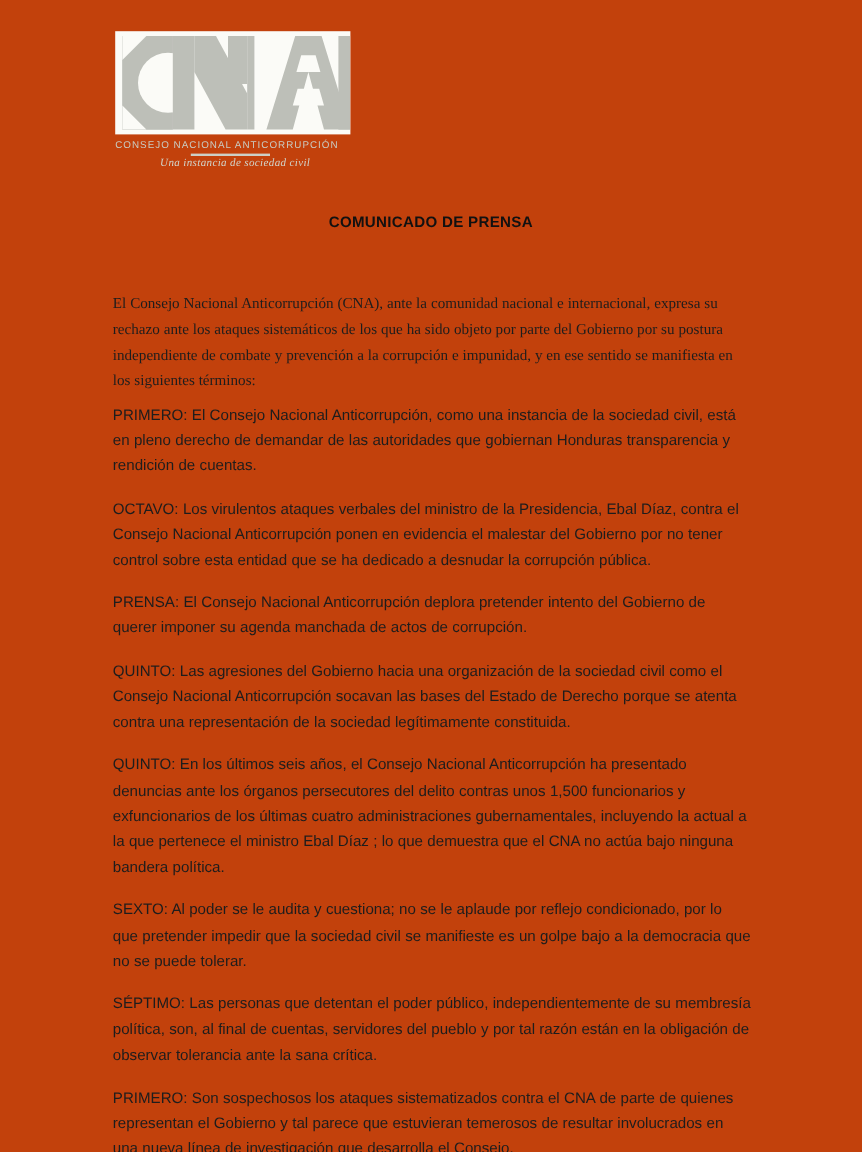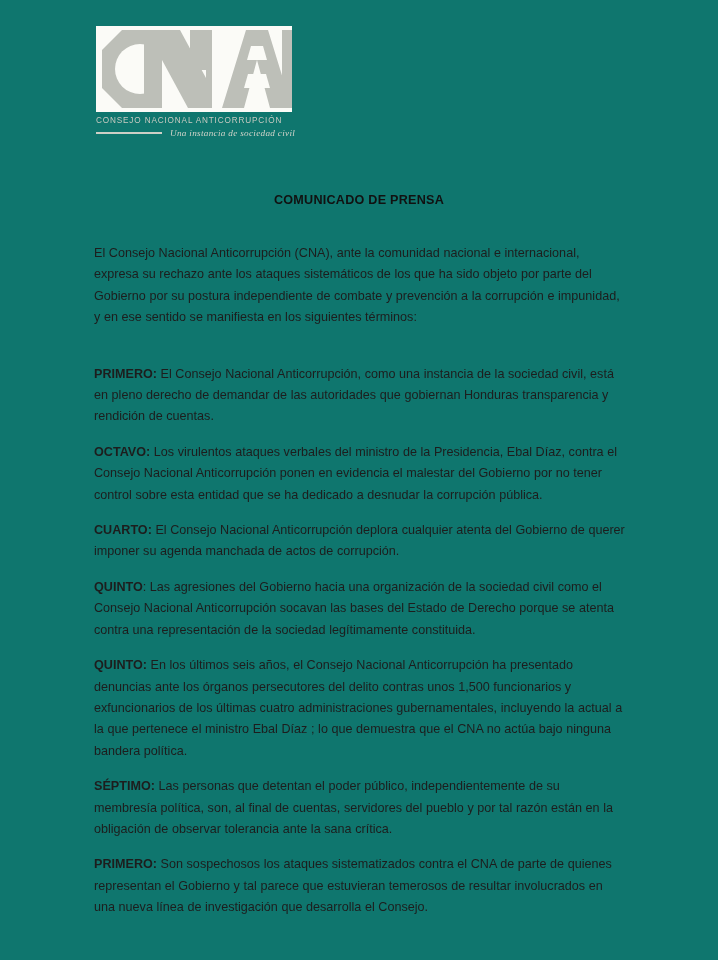--- a/index.html
+++ b/index.html
@@ -15,21 +15,21 @@
     font-family: "Liberation Sans", sans-serif;
     color: #1a1a1a;
     position: relative;
   }
 
   
   .page {
     position: relative;
     width: 718px;
     height: 960px;
-    background: #0f766e;
+    background: #c2410c;
     box-sizing: border-box;
   }
 
   
   .letterhead {
     position: absolute;
     left: 96px;
     top: 26px;
     width: 196px;
     height: 112px;
@@ -57,20 +57,21 @@
     letter-spacing: 0.85px;
     color: #c9cbc2;
     white-space: nowrap;
     line-height: 11px;
   }
   .logo-tagline-row {
     display: flex;
     align-items: center;
     margin-top: 2px;
     width: 192px;
+    flex-direction: column;
   }
   .logo-rule {
     width: 66px;
     height: 2px;
     background: #cdcfc6;
     flex: 0 0 auto;
   }
   .logo-tagline {
     margin-left: 8px;
     font-family: "Liberation Serif", serif;
@@ -78,21 +79,21 @@
     font-size: 9.2px;
     color: #d2d4ca;
     white-space: nowrap;
     letter-spacing: 0.3px;
   }
 
   
   .doc-title {
     position: absolute;
     left: 0;
-    top: 193px;
+    top: 178px;
     width: 718px;
     text-align: center;
     font-size: 12.6px;
     font-weight: bold;
     letter-spacing: 0.25px;
     color: #111111;
   }
 
   .doc-body {
     position: absolute;
@@ -103,24 +104,25 @@
 
   .para {
     font-size: 12.6px;
     line-height: 21.4px;
     color: #1d1d1d;
     text-align: left;
     margin: 0 0 14px 0;
     word-spacing: 0.1px;
   }
   .para.intro {
-    margin-bottom: 35px;
+    margin-bottom: 7px;
+    font-family: Liberation Serif, serif;
   }
   .para .lead {
-    font-weight: bold;
+    font-weight: normal;
     text-align: center;
   }
   .para:last-child {
     margin-bottom: 0;
   }
 </style>
 </head>
 <body>
 
 <div class="page">
@@ -166,31 +168,34 @@
 
     <p class="para">
       <span class="lead">PRIMERO:</span><span> El Consejo Nacional Anticorrupción, como una instancia de la sociedad civil, está en pleno derecho de demandar de las autoridades que gobiernan Honduras transparencia y rendición de cuentas.</span>
     </p>
 
     <p class="para">
       <span class="lead">OCTAVO:</span><span> Los virulentos ataques verbales del ministro de la Presidencia, Ebal Díaz, contra el Consejo Nacional Anticorrupción ponen en evidencia el malestar del Gobierno por no tener control sobre esta entidad que se ha dedicado a desnudar la corrupción pública.</span>
     </p>
 
     <p class="para">
-      <span class="lead">CUARTO:</span><span> El Consejo Nacional Anticorrupción deplora cualquier atenta del Gobierno de querer imponer su agenda manchada de actos de corrupción.</span>
+      <span class="lead">PRENSA:</span><span> El Consejo Nacional Anticorrupción deplora pretender intento del Gobierno de querer imponer su agenda manchada de actos de corrupción.</span>
     </p>
 
     <p class="para">
       <span class="lead">QUINTO</span><span>: Las agresiones del Gobierno hacia una organización de la sociedad civil como el Consejo Nacional Anticorrupción socavan las bases del Estado de Derecho porque se atenta contra una representación de la sociedad legítimamente constituida.</span>
     </p>
 
     <p class="para">
       <span class="lead">QUINTO:</span><span> En los últimos seis años, el Consejo Nacional Anticorrupción ha presentado denuncias ante los órganos persecutores del delito contras unos 1,500 funcionarios y exfuncionarios de los últimas cuatro administraciones gubernamentales, incluyendo la actual a la que pertenece el ministro Ebal Díaz ; lo que demuestra que el CNA no actúa bajo ninguna bandera política.</span>
     </p>
 
+    <p class="para">
+      <span class="lead">SEXTO:</span><span> Al poder se le audita y cuestiona; no se le aplaude por reflejo condicionado, por lo que pretender impedir que la sociedad civil se manifieste es un golpe bajo a la democracia que no se puede tolerar.</span>
+    </p>
 
     <p class="para">
       <span class="lead">SÉPTIMO:</span><span> Las personas que detentan el poder público, independientemente de su membresía política, son, al final de cuentas, servidores del pueblo y por tal razón están en la obligación de observar tolerancia ante la sana crítica.</span>
     </p>
 
     <p class="para">
       <span class="lead">PRIMERO:</span><span> Son sospechosos los ataques sistematizados contra el CNA de parte de quienes representan el Gobierno y tal parece que estuvieran temerosos de resultar involucrados en una nueva línea de investigación que desarrolla el Consejo.</span>
     </p>
 
   </div>

